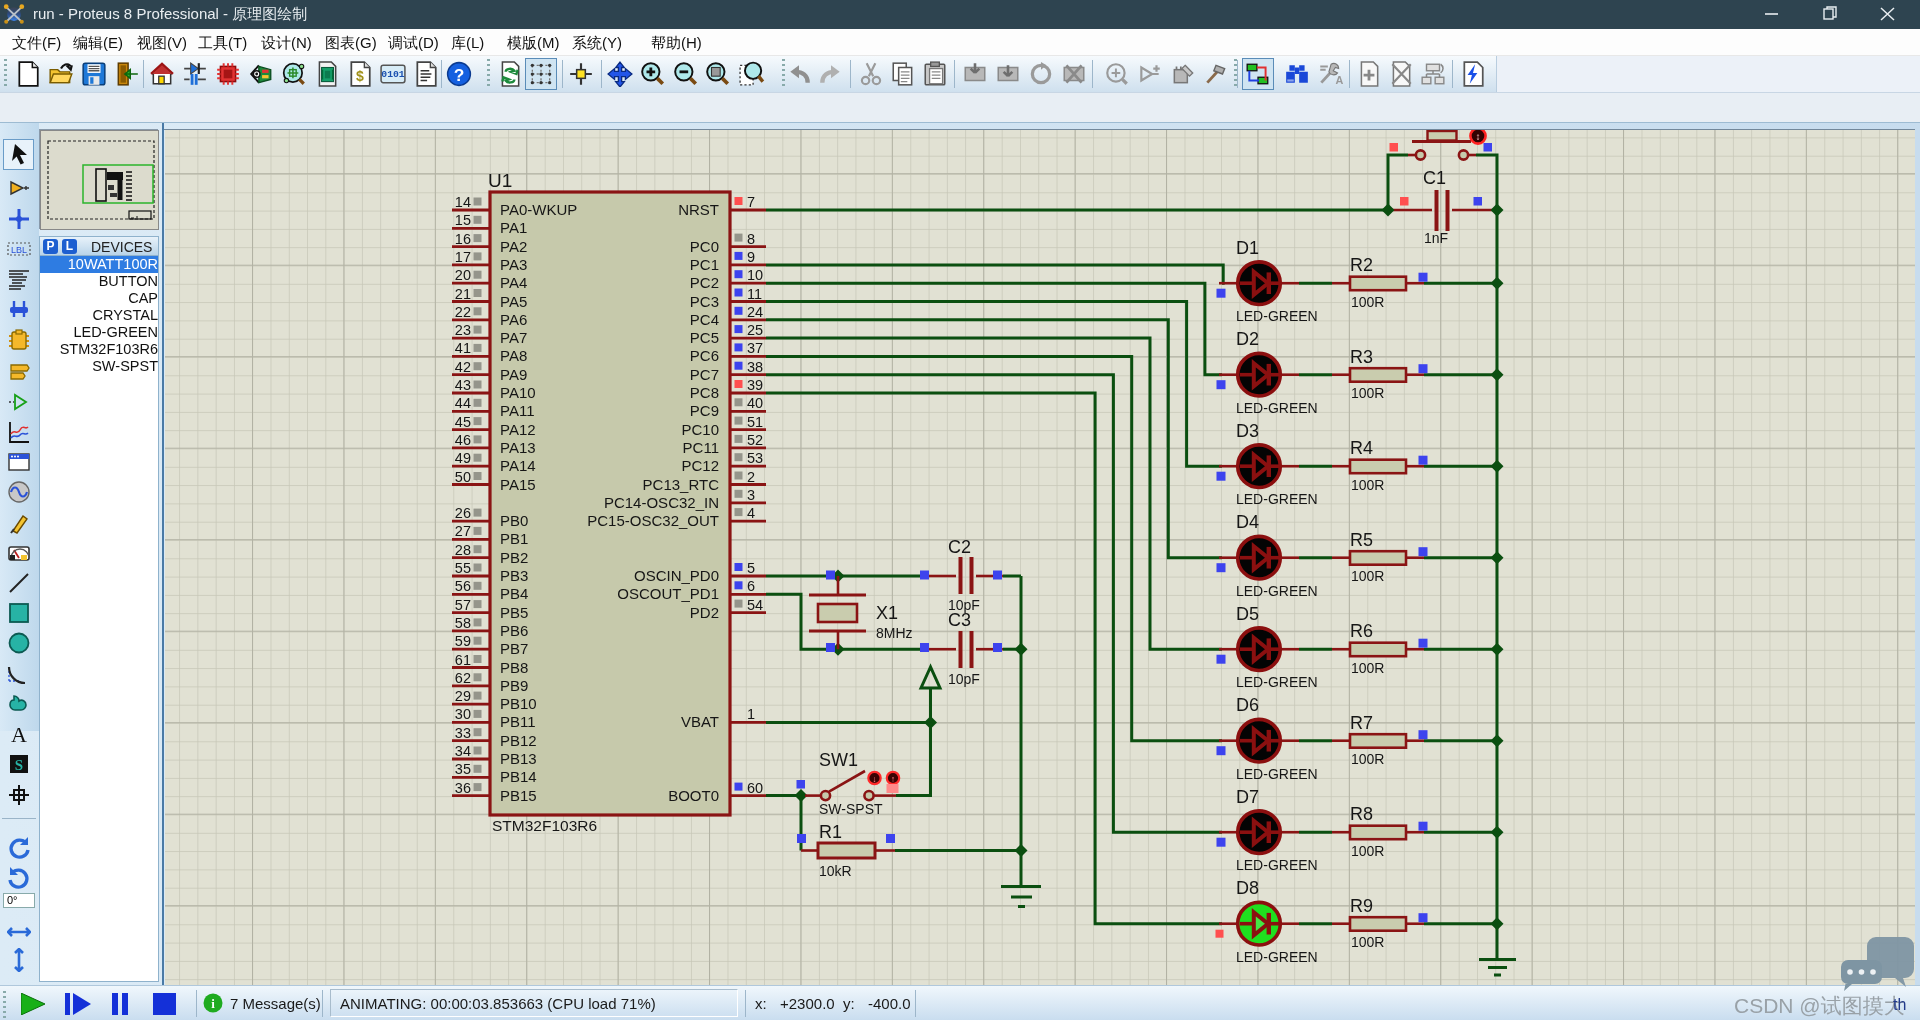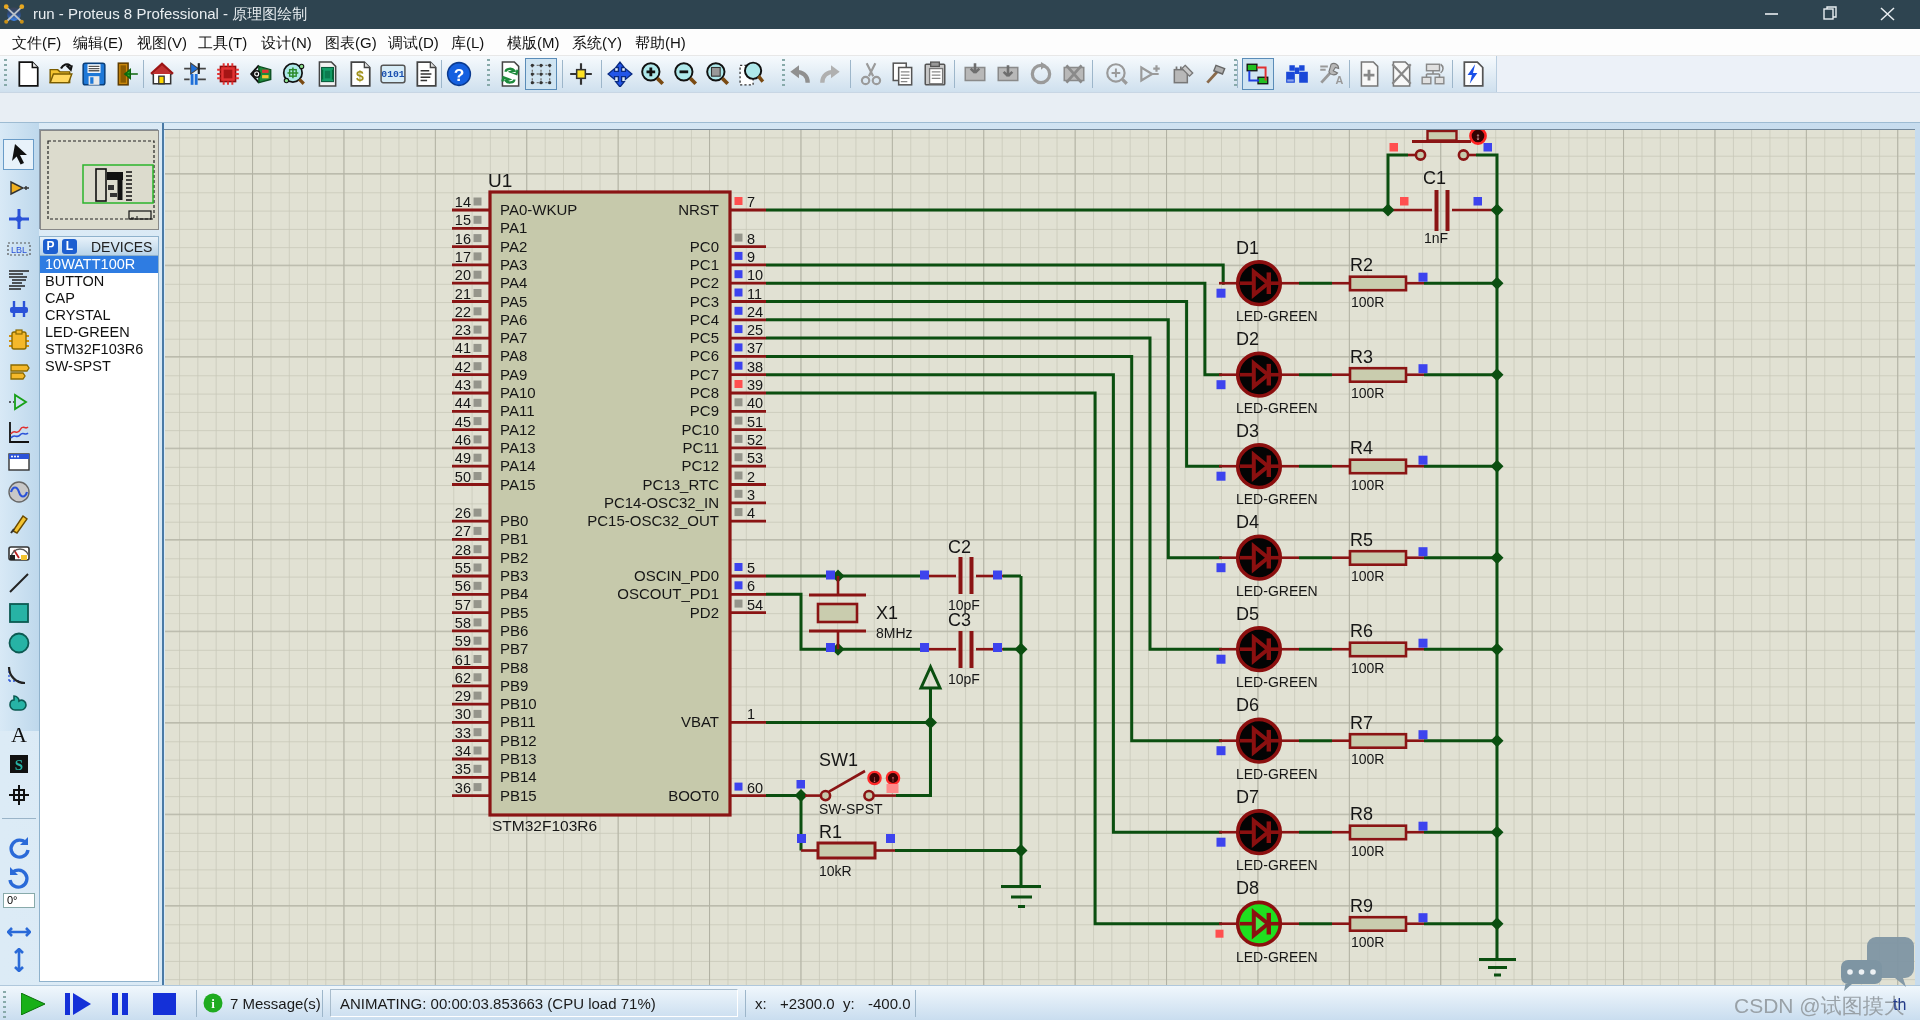--- a/index.html
+++ b/index.html
@@ -11,21 +11,21 @@
 .tsep { position:absolute; top:4px; width:1px; height:28px; background:#9db6ca; }
 .thandle { position:absolute; top:3px; width:3px; height:30px; background-image:repeating-linear-gradient(#8aa 0 2px, transparent 2px 5px); }
 #tabbar { position:absolute; left:0; top:93px; width:1920px; height:17px; background:linear-gradient(#eaf1f8,#d7e5f1);margin-top:48px; }
 #tab { position:absolute; left:0; top:1px; width:169px; height:29px; background:linear-gradient(#fdfefe,#dceaf5); clip-path:polygon(0 100%, 20px 0, 100% 0, 100% 100%); border-top:1px solid #8fb2cc; border-right:1px solid #8fb2cc; }
 #tabline { position:absolute; left:0; top:122px; width:1920px; height:1px; background:#9dbbd2; }
 #main { position:absolute; left:0; top:123px; width:1920px; height:862px; background:linear-gradient(90deg,#dcebf6,#c7dcee); }
 #panel { position:absolute; left:39px; top:5px; width:123px; height:857px; }
 #preview { position:absolute; left:0; top:1px; width:119px; height:100px; background:#dcdbcd; border:1px solid #8899aa; }
 #devhdr { position:absolute; left:0; top:108px; width:120px; height:20px; background:linear-gradient(#e8f2fa,#b9d4e9); border:1px solid #8fb2cc; font-size:14px; color:#222; }
 #devlist { position:absolute; left:0; top:128px; width:120px; height:726px; background:#fff; border:1px solid #8fb2cc; border-top:none; }
-.dev { height:17px; font-size:14.5px; padding-left:5px; color:#111; white-space:nowrap; }
+.dev { height:17px; font-size:14.5px; padding-left:5px; color:#111; white-space:nowrap;text-align:right; }
 .dev.sel { background:#2e7ce2; color:#fff; }
 .pbtn { position:absolute; top:2px; width:15px; height:15px; background:#1d5fd0; border-radius:3px; color:#fff; font-size:12px; font-weight:bold; text-align:center; line-height:15px; }
 #canvtop { position:absolute; left:164px; top:129px; width:1751px; height:1px; background:#72879a; }
 #statusbar { position:absolute; left:0; top:985px; width:1920px; height:35px; background:linear-gradient(#f0f7fc,#c9ddef); border-top:1px solid #b0c8dc; font-size:15px; color:#1a1a1a; }
 .ssep { position:absolute; top:4px; width:1px; height:27px; background:#9db6ca; }
 #wm { position:absolute; left:1734px; top:992px; font-size:21px; color:#99a1a7; }
 </style></head>
 <body>
 <div id="titlebar">
  <svg style="position:absolute;left:3px;top:3px" width="22" height="22" viewBox="0 0 24 24">
@@ -55,21 +55,21 @@
  <div class="mi" style="left:12px">文件(F)</div>
     <div class="mi" style="left:73px">编辑(E)</div>
     <div class="mi" style="left:137px">视图(V)</div>
     <div class="mi" style="left:198px">工具(T)</div>
     <div class="mi" style="left:261px">设计(N)</div>
     <div class="mi" style="left:325px">图表(G)</div>
     <div class="mi" style="left:388px">调试(D)</div>
     <div class="mi" style="left:451px">库(L)</div>
     <div class="mi" style="left:507px">模版(M)</div>
     <div class="mi" style="left:572px">系统(Y)</div>
-    <div class="mi" style="left:635px">帮助(H)</div>
+    <div class="mi" style="left:651px">帮助(H)</div>
 </div>
 <div id="toolbar">
  <div id="tbgrad"></div>
  <div class="thandle" style="left:4px"></div>
  <div class="thandle" style="left:487px"></div>
  <div class="thandle" style="left:782px"></div>
  <div class="thandle" style="left:1234px"></div>
  <svg style="position:absolute;left:15px;top:5px" width="26" height="26" viewBox="0 0 24 24" xmlns="http://www.w3.org/2000/svg">
       <path d="M4 1h12l5 5v17H4z" fill="#fff" stroke="#111" stroke-width="1.6"></path>
       <path d="M16 1v5h5" fill="#eee" stroke="#111" stroke-width="1.4"></path>

